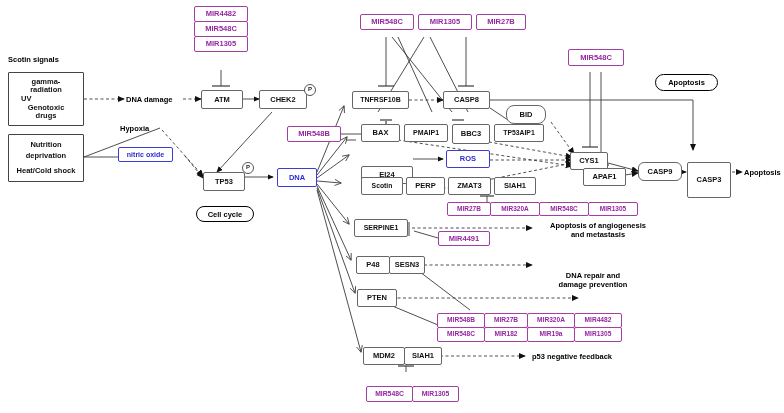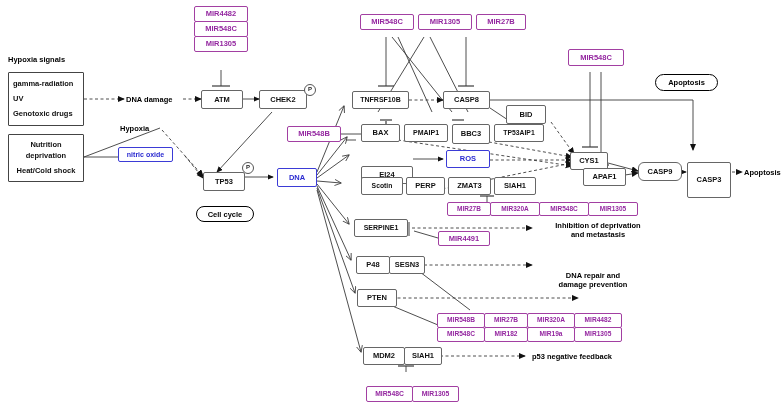--- a/index.html
+++ b/index.html
@@ -128,23 +128,23 @@
       <path d="M390,292 L390,305" stroke-width="1"></path>
       <path d="M390,305 L438,325"></path>
 
       <path d="M418,356 L525,356" stroke-dasharray="3,2.5" marker-end="url(#ahw)"></path>
 
       <path d="M406,372 L406,366"></path>
       <path d="M398,366 L414,366" stroke-width="1.2"></path>
     </g>
   </svg>
 
-  <div class="plain" style="left:8px;top:55px;">Hypoxia signals</div>
-
-  <div class="node stressbox" style="left:8px;top:72px;width:76px;height:54px;flex-direction:column;align-items:flex-start;justify-content:space-around;padding:4px 4px;font-weight:700;">
+  <div class="plain" style="left:8px;top:55px;">Scotin signals</div>
+
+  <div class="node stressbox" style="left:8px;top:72px;width:76px;height:54px;flex-direction:column;align-items:flex-start;justify-content:space-around;padding:4px 12px;font-weight:700;">
     <span>gamma-radiation</span>
     <span>UV</span>
     <span>Genotoxic drugs</span>
   </div>
 
   <div class="node stressbox" style="left:8px;top:134px;width:76px;height:48px;flex-direction:column;align-items:center;justify-content:space-around;padding:3px 4px;">
     <span>Nutrition</span>
     <span style="margin-top:-4px;">deprivation</span>
     <span>Heat/Cold shock</span>
   </div>
@@ -180,21 +180,21 @@
     <div class="node mir" style="position:relative;width:54px;height:16px;margin-left:4px;">MIR1305</div>
     <div class="node mir" style="position:relative;width:50px;height:16px;margin-left:4px;">MIR27B</div>
   </div>
 
   <div class="node mir" style="left:568px;top:49px;width:56px;height:17px;">MIR548C</div>
 
   <div class="pill" style="left:655px;top:74px;width:63px;height:17px;">Apoptosis</div>
 
   <div class="node gene" style="left:352px;top:91px;width:57px;height:18px;font-size:7px;">TNFRSF10B</div>
   <div class="node gene" style="left:443px;top:91px;width:47px;height:18px;">CASP8</div>
-  <div class="node gene" style="left:506px;top:105px;width:40px;height:19px;">BID</div>
+  <div class="node gene" style="left:506px;top:105px;width:40px;height:19px;border-radius:8px;">BID</div>
 
   <div class="node gene" style="left:361px;top:124px;width:39px;height:18px;">BAX</div>
   <div class="node gene" style="left:404px;top:124px;width:44px;height:18px;font-size:7px;">PMAIP1</div>
   <div class="node gene" style="left:452px;top:124px;width:38px;height:20px;">BBC3</div>
   <div class="node gene" style="left:494px;top:124px;width:50px;height:18px;font-size:6.8px;">TP53AIP1</div>
 
   <div class="node gene" style="left:361px;top:150px;width:52px;height:18px;margin-top:16px;">EI24</div>
   <div class="node blue" style="left:446px;top:150px;width:44px;height:18px;">ROS</div>
 
   <div class="node gene" style="left:361px;top:177px;width:42px;height:18px;font-size:6.8px;">Scotin</div>
@@ -204,21 +204,21 @@
 
   <div class="row" style="position:absolute;left:447px;top:202px;">
     <div class="node mir" style="position:relative;width:44px;height:14px;font-size:6.5px;">MIR27B</div>
     <div class="node mir" style="position:relative;width:50px;height:14px;font-size:6.5px;margin-left:-1px;">MIR320A</div>
     <div class="node mir" style="position:relative;width:50px;height:14px;font-size:6.5px;margin-left:-1px;">MIR548C</div>
     <div class="node mir" style="position:relative;width:50px;height:14px;font-size:6.5px;margin-left:-1px;">MIR1305</div>
   </div>
 
   <div class="node gene" style="left:354px;top:219px;width:54px;height:18px;font-size:7px;">SERPINE1</div>
   <div class="node mir" style="left:438px;top:231px;width:52px;height:15px;">MIR4491</div>
-  <div class="plainlbl" style="left:538px;top:221px;width:120px;white-space:pre-line;">Inhibition of deprivation
+  <div class="plainlbl" style="left:538px;top:221px;width:120px;white-space:pre-line;">Apoptosis of angiogenesis
 and metastasis</div>
 
   <div class="row" style="position:absolute;left:356px;top:256px;border-radius:8px;">
     <div class="node gene" style="position:relative;width:34px;height:18px;">P48</div>
     <div class="node gene" style="position:relative;width:36px;height:18px;margin-left:-1px;">SESN3</div>
   </div>
   <div class="plainlbl" style="left:538px;top:258px;width:110px;white-space:pre-line;margin-top:13px;">DNA repair and
 damage prevention</div>
 
   <div class="node gene" style="left:357px;top:289px;width:40px;height:18px;">PTEN</div>

